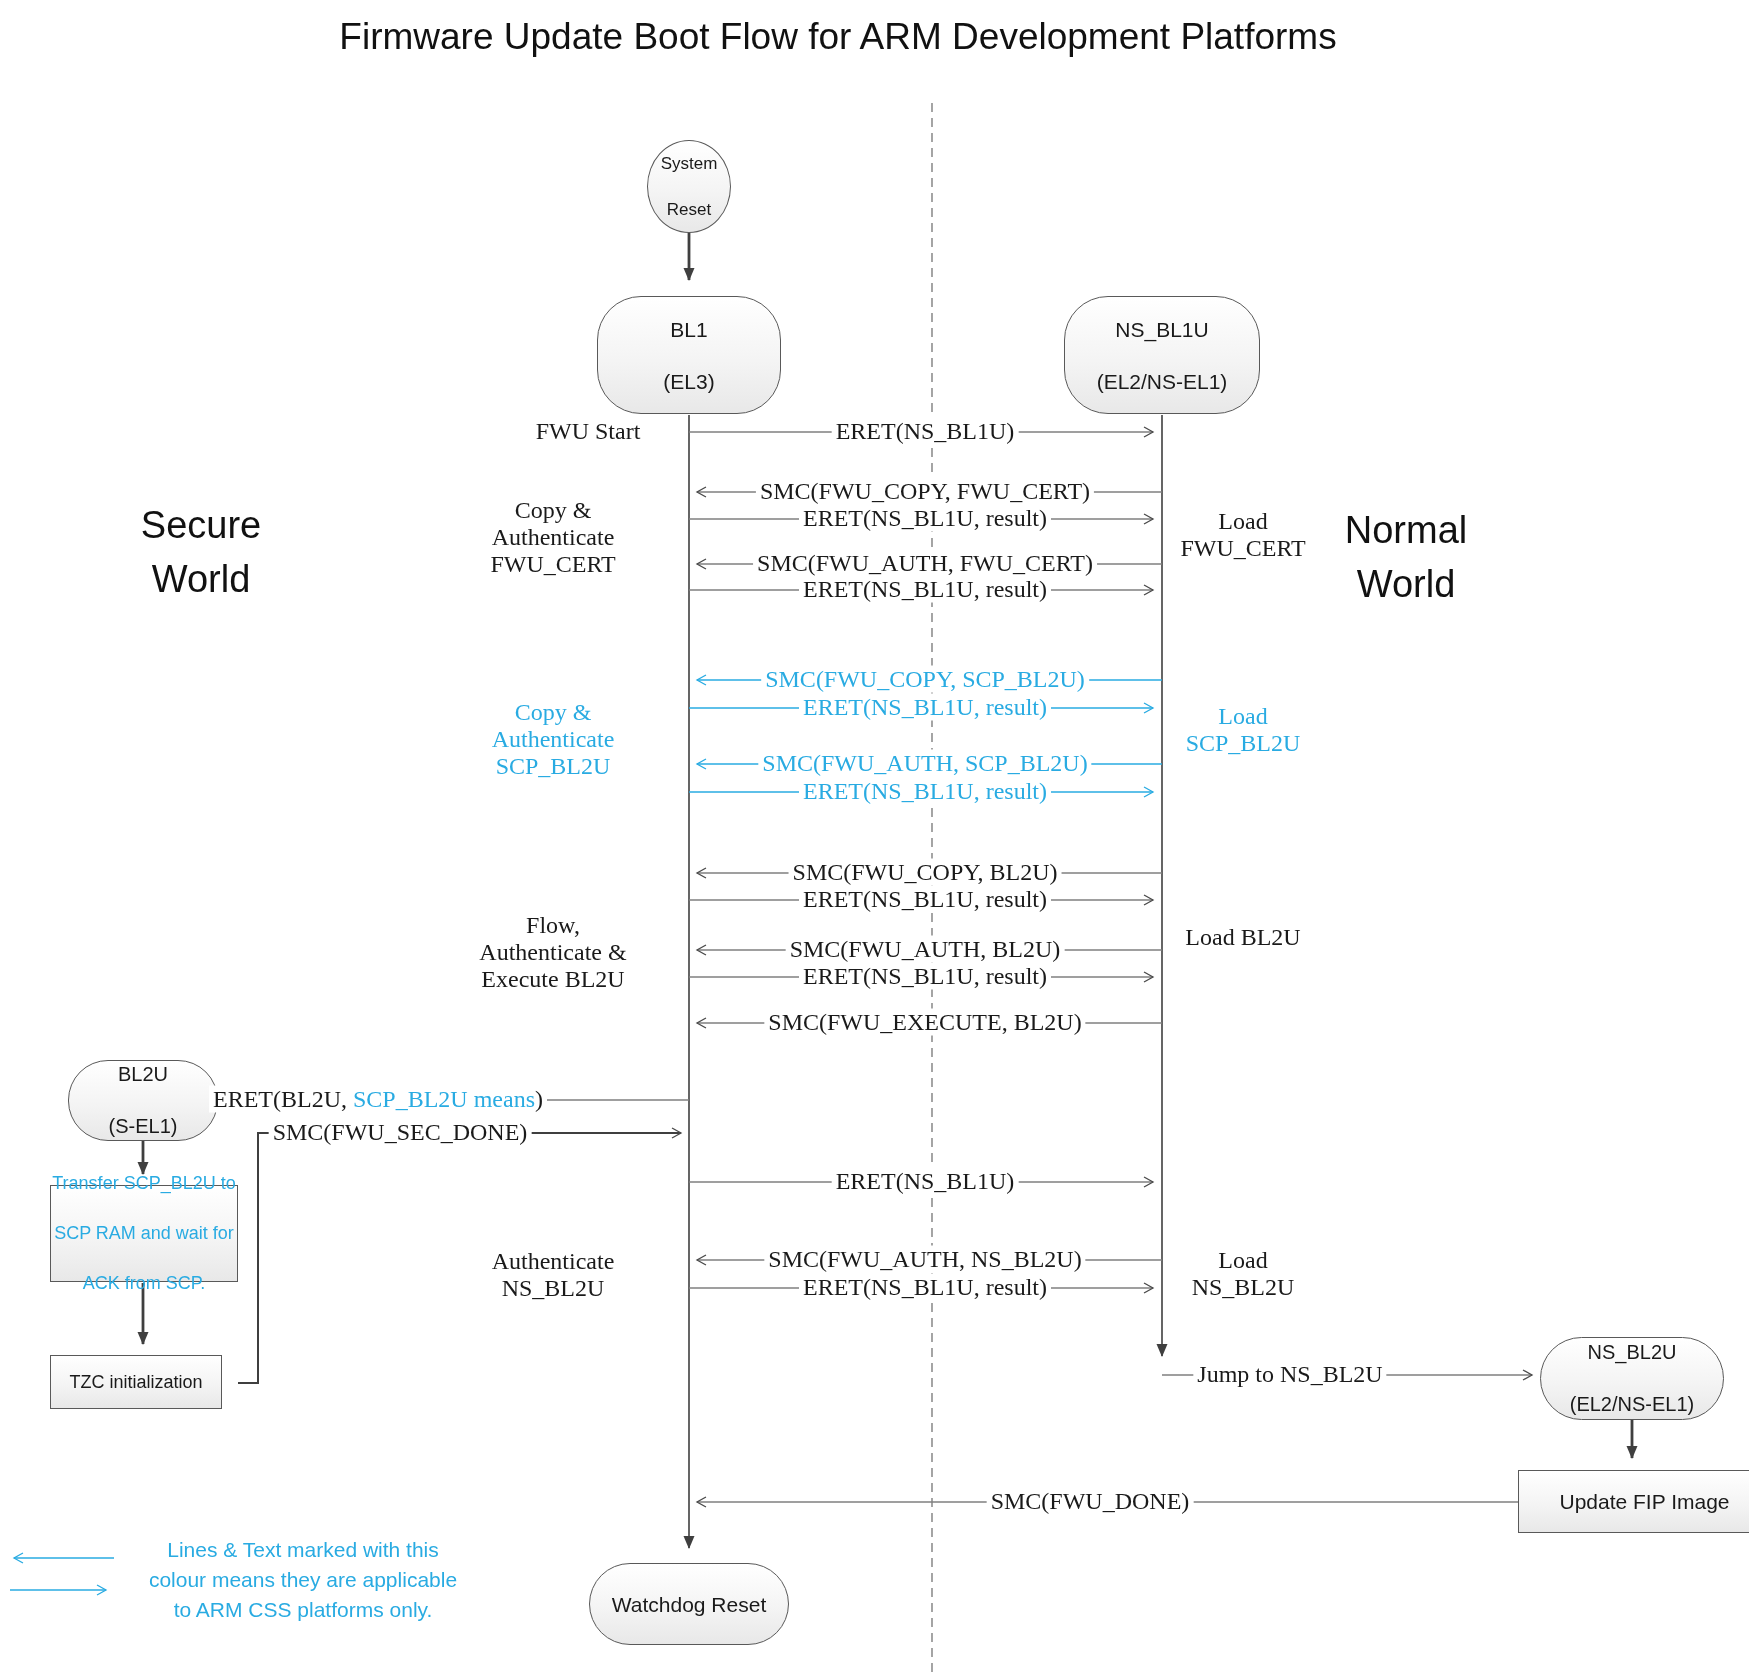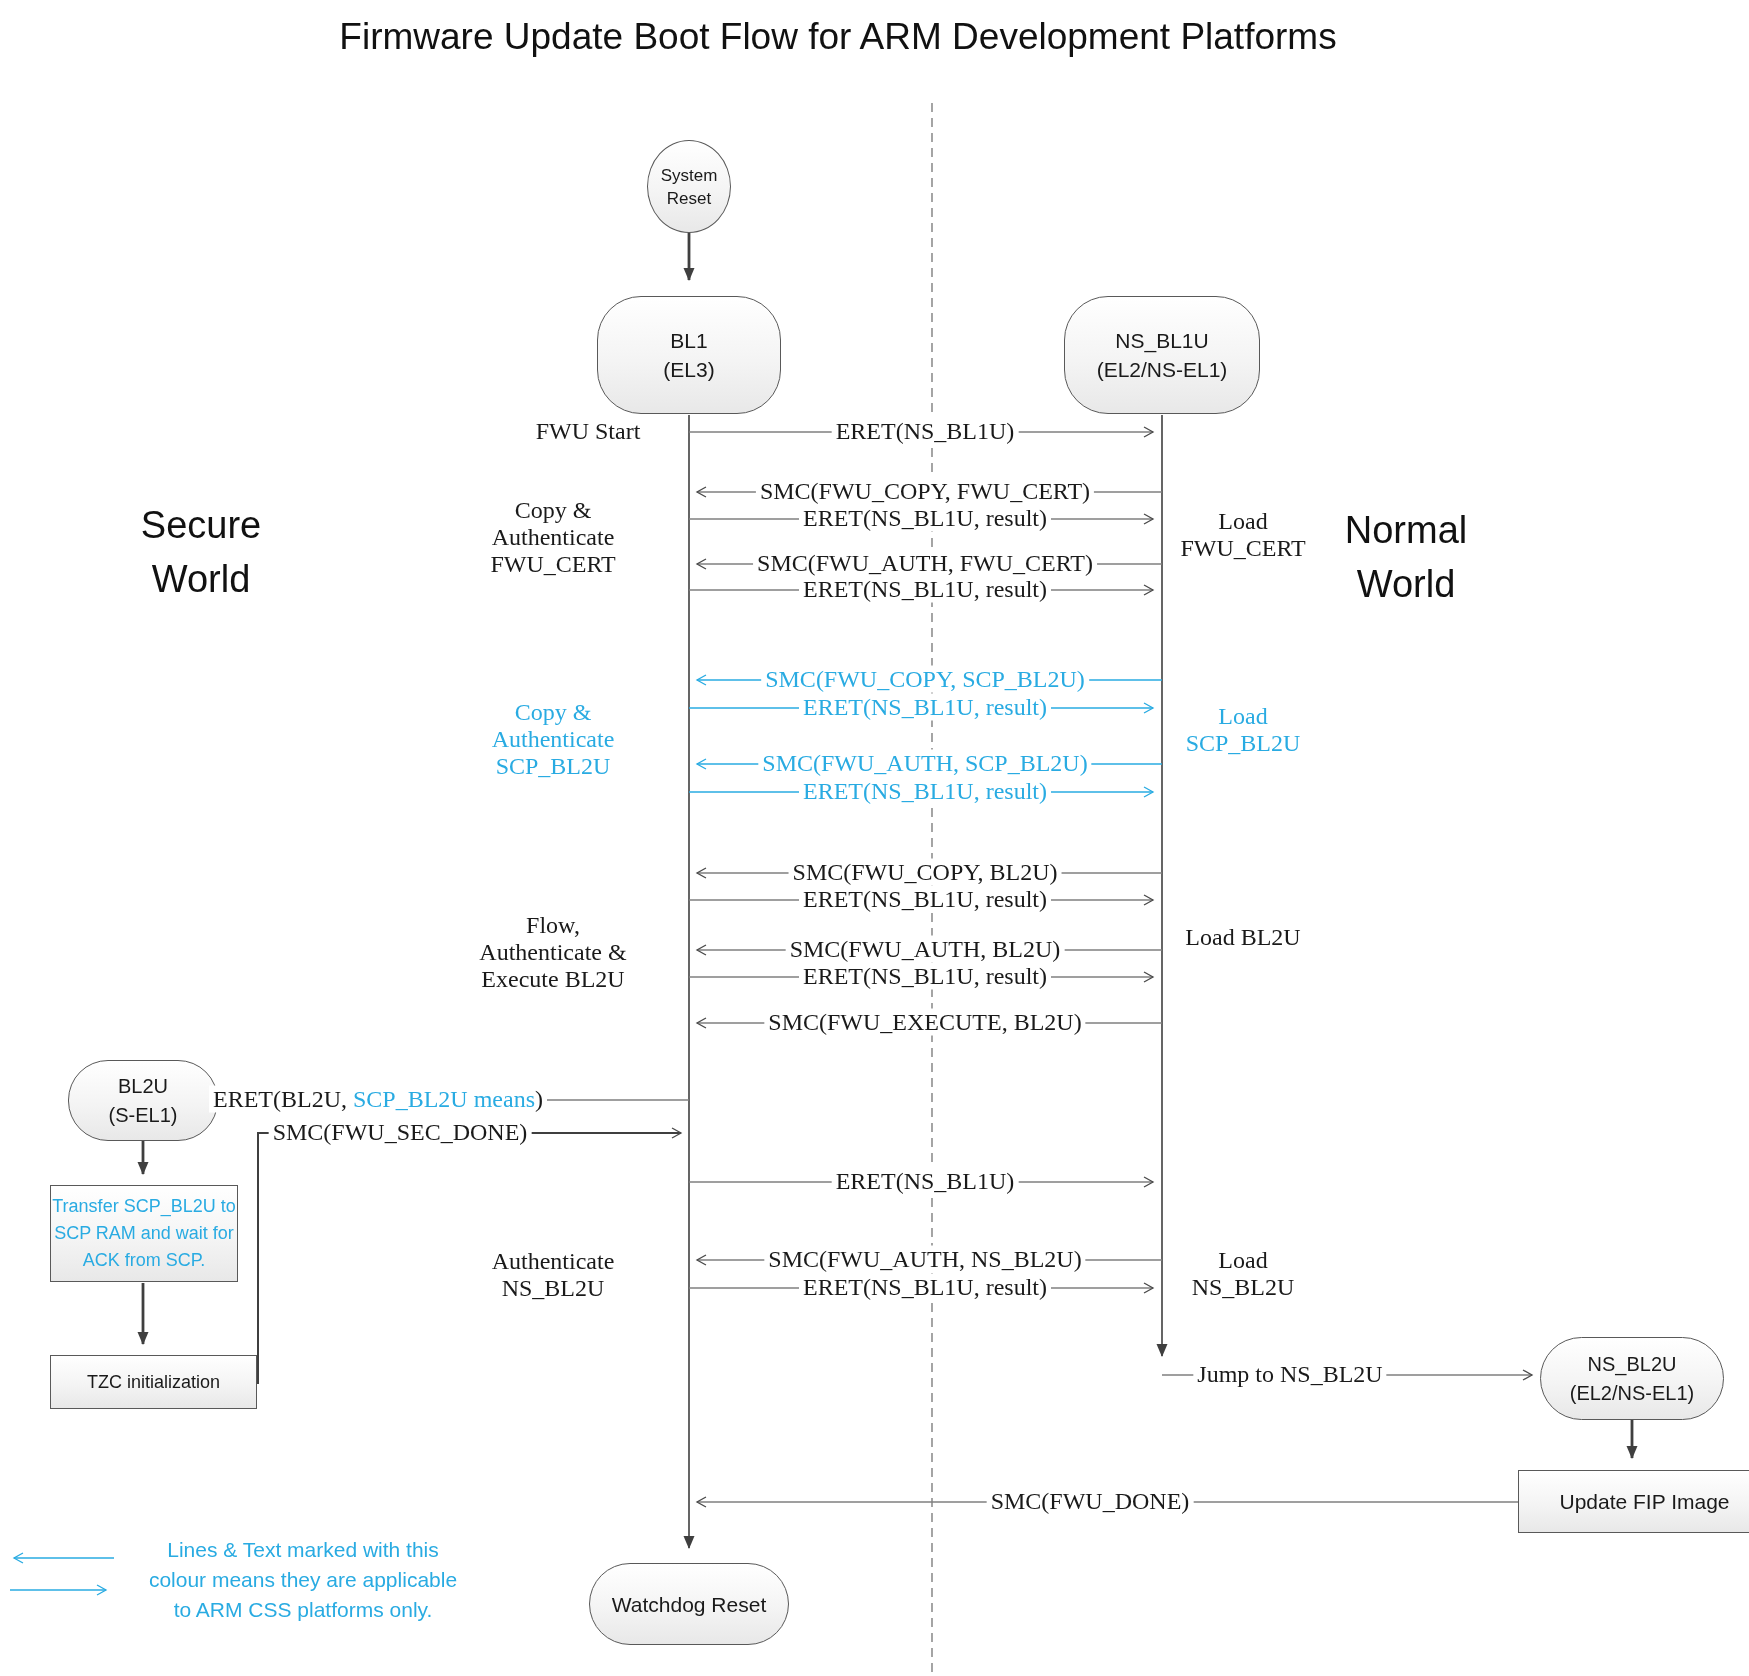--- a/index.html
+++ b/index.html
@@ -6,21 +6,21 @@
   * { margin:0; padding:0; box-sizing:border-box; }
   html,body { background:#fff; }
   body { font-family:"Liberation Sans", sans-serif; color:var(--ink); }
   #canvas { position:relative; width:1749px; height:1676px; background:#fff; overflow:hidden; }
   #wires { position:absolute; left:0; top:0; }
 
   .node {
     position:absolute; border:1.6px solid var(--border);
     background:linear-gradient(180deg,#ffffff 0%,#f4f4f4 55%,#e8e8e8 100%);
     display:flex; flex-direction:column; justify-content:center;
-    text-align:center; color:var(--ink); line-height:29px; font-size:21px;
+    text-align:center; color:var(--ink); line-height:29px; font-size:21px;gap:23px;
   }
   .pill { border-radius:44px; }
   .ellipse { border-radius:50%; font-size:17px; line-height:23px; }
 
   .lbl { position:absolute; transform:translate(-50%,-50%); white-space:nowrap;
          font-size:24px; color:var(--ink);font-family:Liberation Serif, serif; }
   .on-line { background:#ffffff; padding:0 4px; }
   .block { text-align:center; line-height:27px; }
   .cyan { color:var(--accent); }
 
@@ -122,21 +122,21 @@
     <div>BL2U</div>
     <div>(S-EL1)</div>
   </div>
 
   <div class="node" style="left:50px; top:1185px; width:188px; height:97px; font-size:18px; line-height:27px;">
     <div class="cyan">Transfer SCP_BL2U to</div>
     <div class="cyan">SCP RAM and wait for</div>
     <div class="cyan">ACK from SCP.</div>
   </div>
 
-  <div class="node" style="left:50px; top:1355px; width:207px; height:54px; font-size:18px;">
+  <div class="node" style="left:50px; top:1355px; width:172px; height:54px; font-size:18px;">
     <div>TZC initialization</div>
   </div>
 
   <div class="node pill" style="left:1540px; top:1337px; width:184px; height:83px; font-size:20px;">
     <div>NS_BL2U</div>
     <div>(EL2/NS-EL1)</div>
   </div>
 
   <div class="node" style="left:1518px; top:1470px; width:253px; height:63px;">
     <div>Update FIP Image</div>

